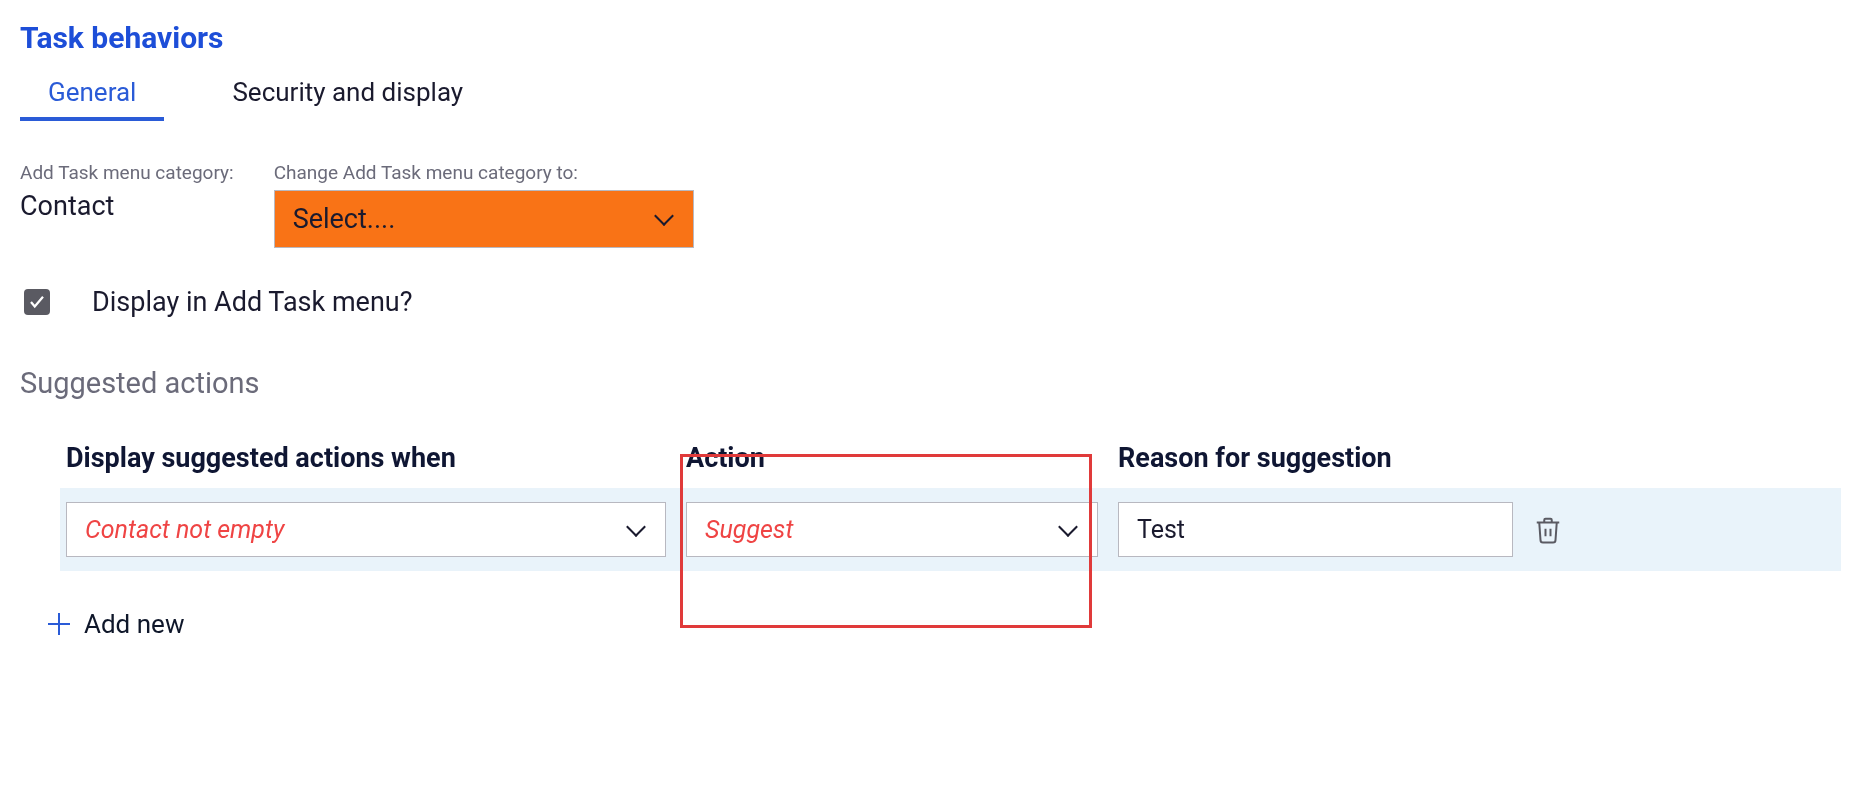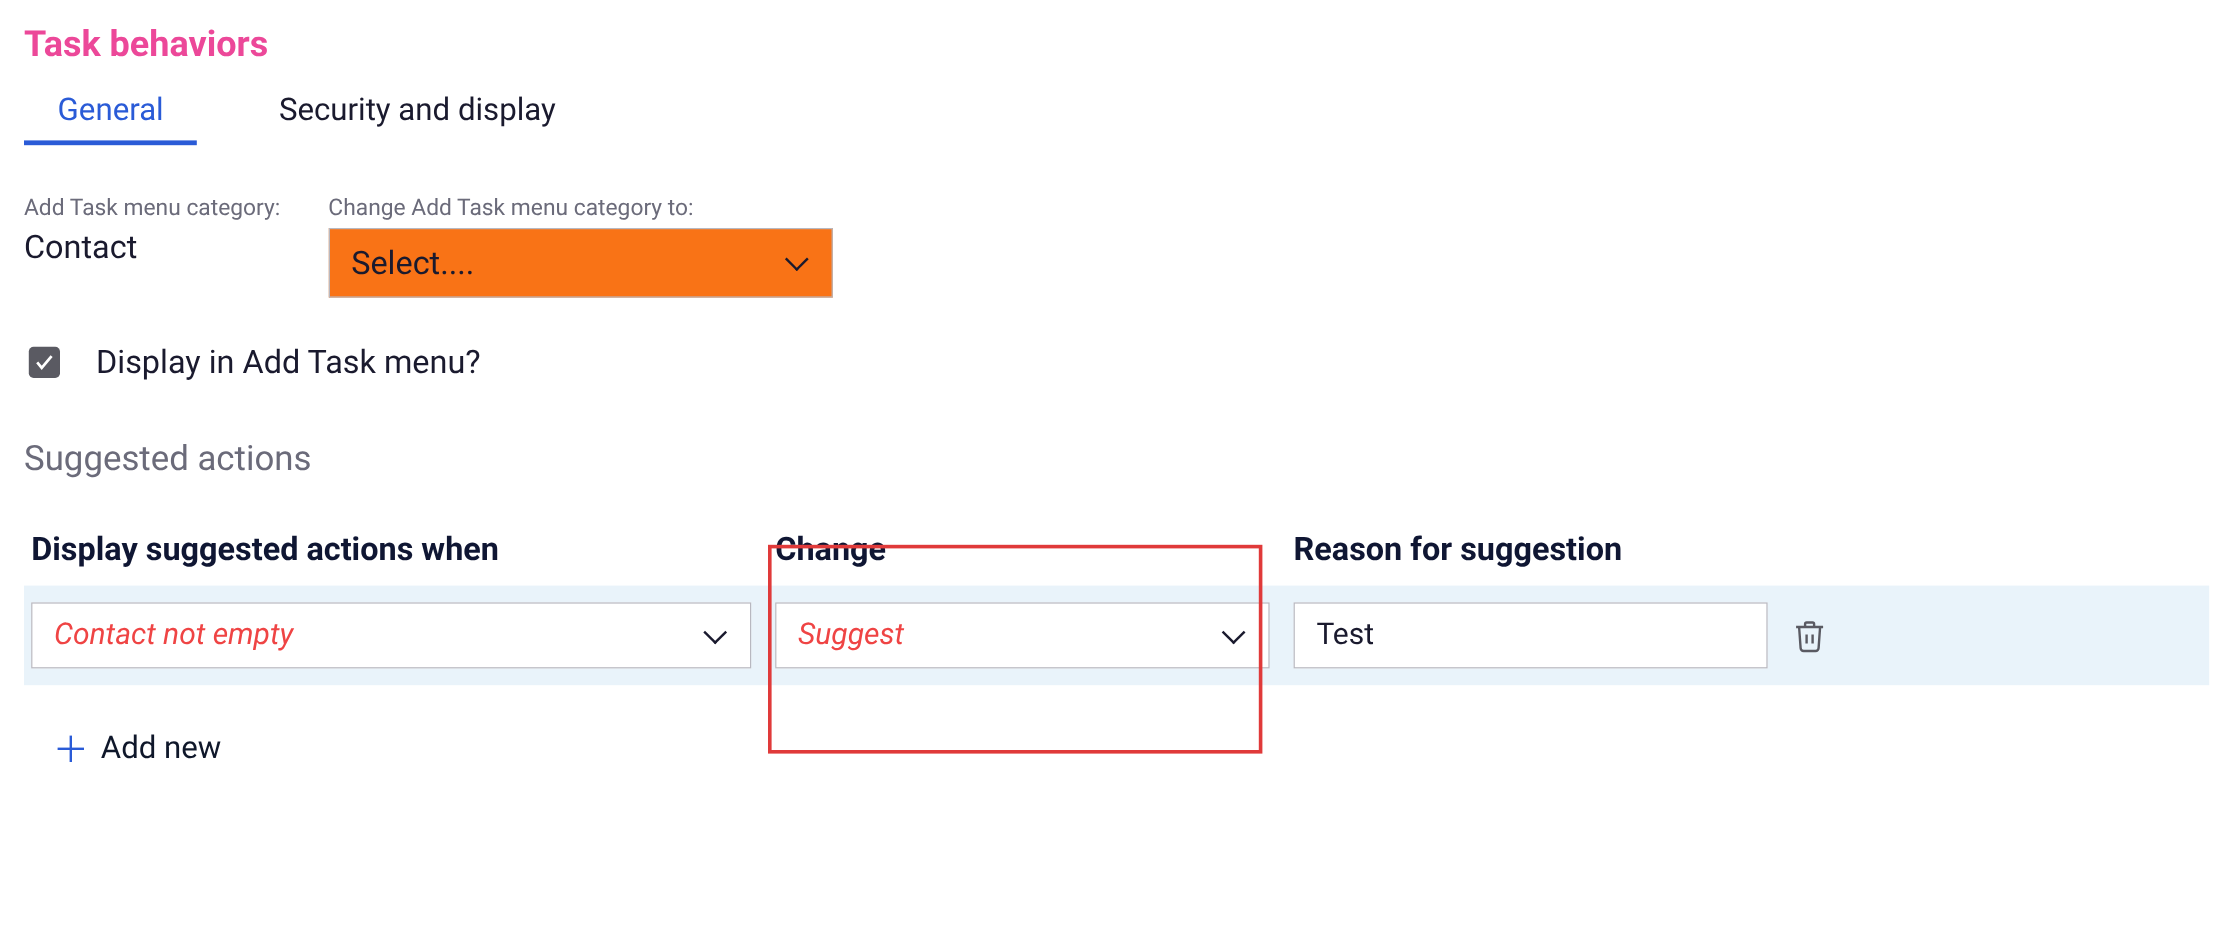--- a/index.html
+++ b/index.html
@@ -10,21 +10,21 @@
     body {
       font-family: -apple-system, BlinkMacSystemFont, "Segoe UI", Roboto, "Helvetica Neue", Arial, sans-serif;
       color: #1a1a2e;
       padding: 20px;
       background: #fff;
       font-size: 23px;
     }
     .page-title {
       font-size: 30px;
       font-weight: 700;
-      color: #ec4899;
+      color: #1d4ed8;
       margin-bottom: 18px;
     }
     .tabs {
       display: flex;
       gap: 40px;
       margin-bottom: 40px;
     }
     .tab {
       font-size: 26px;
       padding: 4px 28px 10px 28px;
@@ -71,21 +71,21 @@
       height: 14px;
       border-right: 2px solid #1a1a2e;
       border-bottom: 2px solid #1a1a2e;
       transform: rotate(45deg);
       margin-top: -6px;
       margin-right: 4px;
     }
     .checkbox-row {
       display: flex;
       align-items: center;
-      gap: 30px;
+      gap: 42px;
       margin-bottom: 48px;
     }
     .checkbox {
       width: 26px;
       height: 26px;
       background: #5a5a62;
       border-radius: 4px;
       display: flex;
       align-items: center;
       justify-content: center;
@@ -205,20 +205,21 @@
     }
     .plus-icon::after {
       width: 2px;
       height: 100%;
       left: 50%;
       top: 0;
       transform: translateX(-50%);
     }
     .table-area {
       position: relative;
+      margin-left: 40px;
     }
   </style>
 </head>
 <body>
 
 <div class="page-title">Task behaviors</div>
 
 <div class="tabs">
   <div class="tab active">General</div>
   <div class="tab">Security and display</div>
@@ -246,21 +247,21 @@
   </div>
   <div class="checkbox-label">Display in Add Task menu?</div>
 </div>
 
 <div class="section-label">Suggested actions</div>
 
 <div class="table-area">
 
   <div class="table-header">
     <div class="table-header-cell">Display suggested actions when</div>
-    <div class="table-header-cell">Change</div>
+    <div class="table-header-cell">Action</div>
     <div class="table-header-cell">Reason for suggestion</div>
   </div>
 
   <div class="table-row-wrap">
     <div class="highlight-box"></div>
     <div class="table-cell-select">
       <span>Contact not empty</span>
       <span class="chevron"></span>
     </div>
     <div class="table-cell-select">

